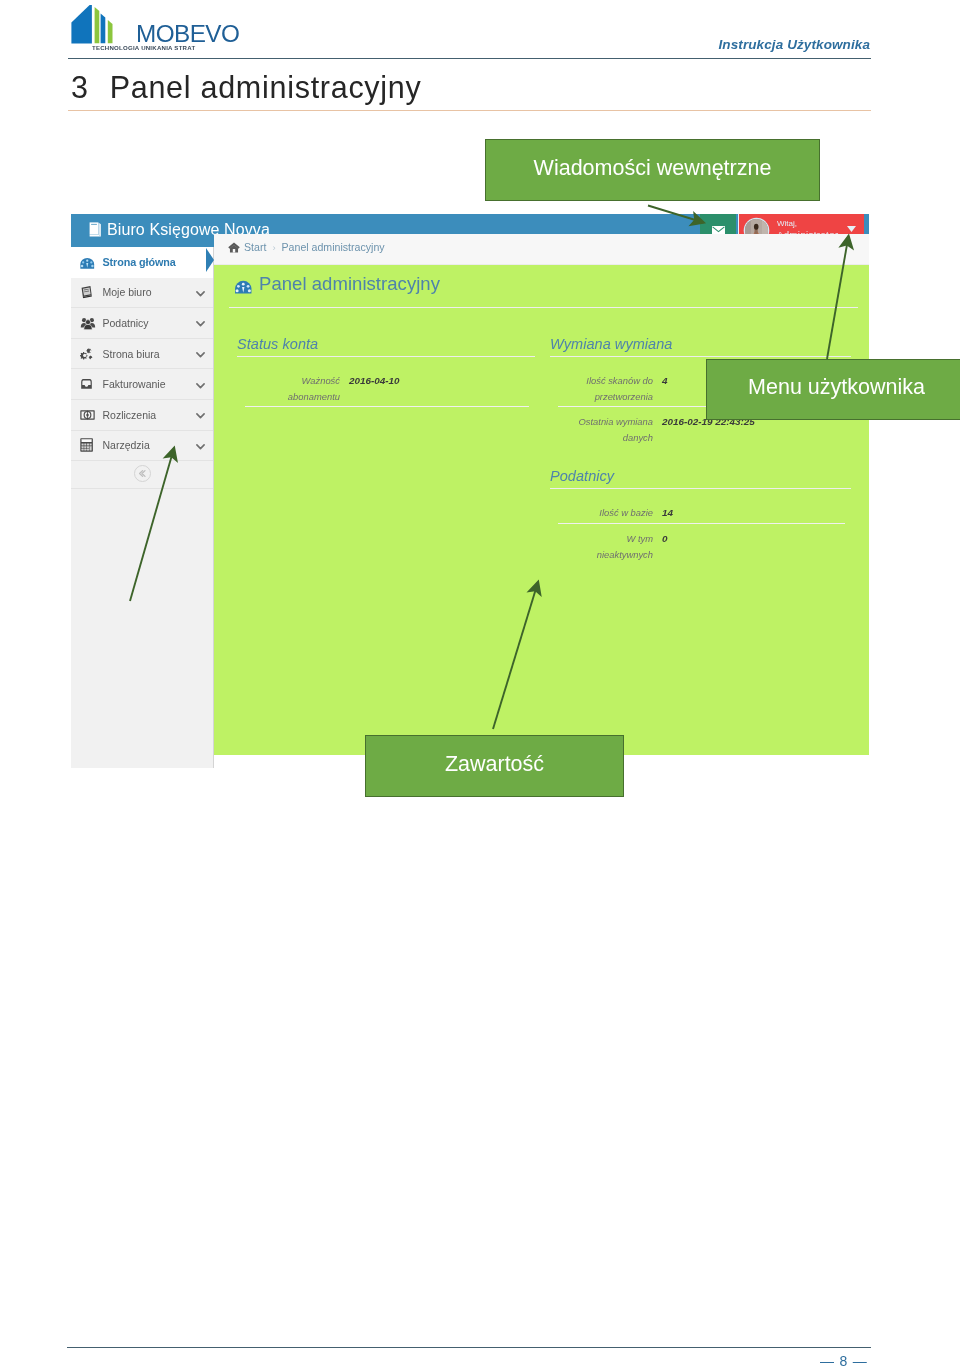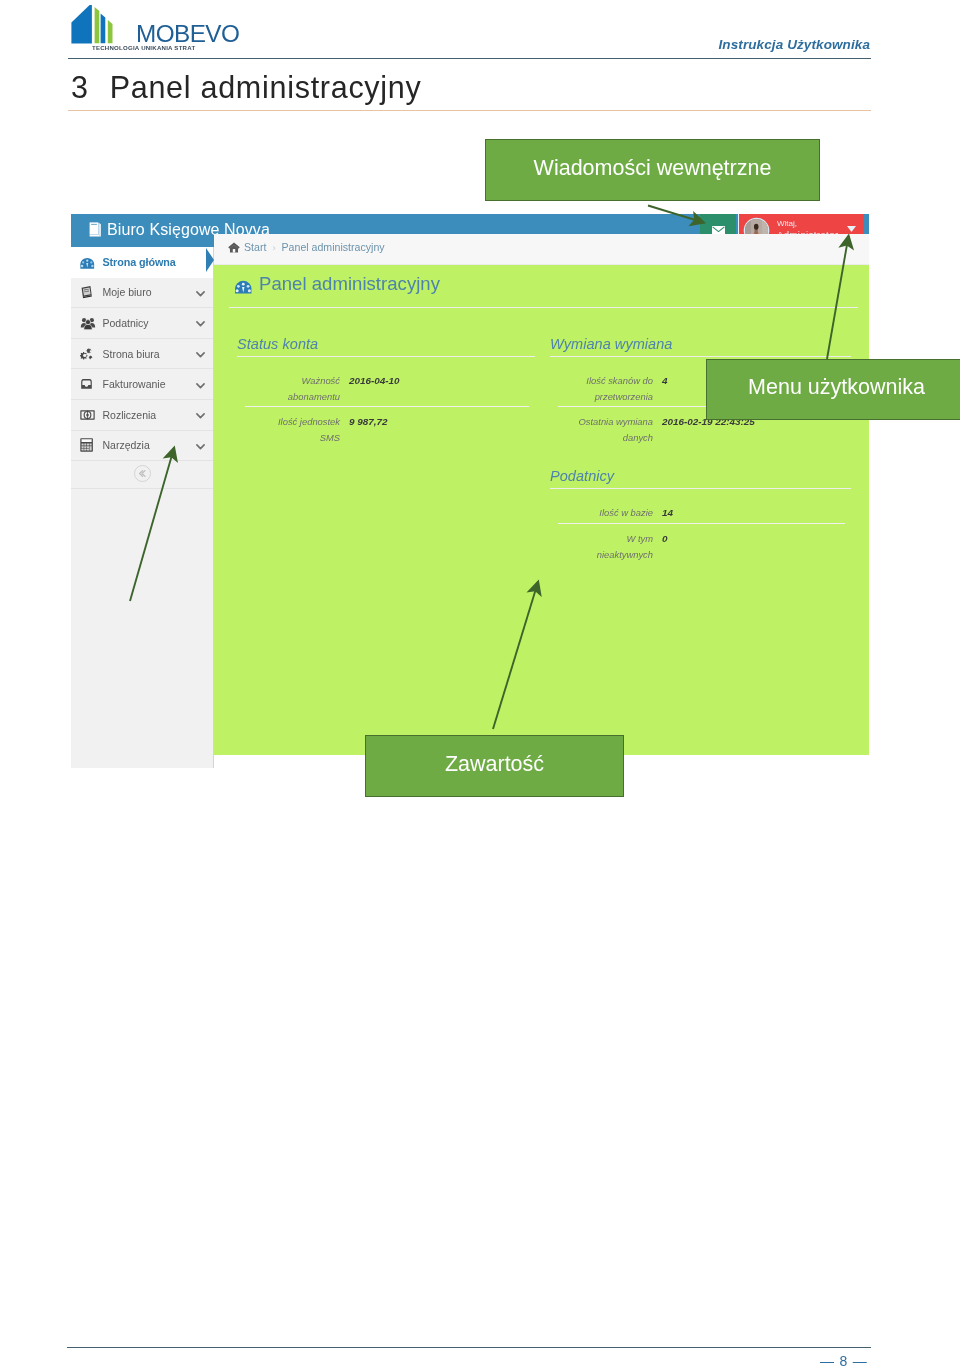--- a/index.html
+++ b/index.html
@@ -296,24 +296,20 @@
 
       <div class="panel p1">
         <h3>Status konta</h3>
         <div class="hr"></div>
         <div class="rows">
           <div class="row">
             <div class="k">Ważność abonamentu</div>
             <div class="v">2016-04-10</div>
           </div>
           <div class="rowline"></div>
-          <div class="row">
-            <div class="k">Ilość jednostek SMS</div>
-            <div class="v">9 987,72</div>
-          </div>
         </div>
       </div>
 
       <div class="panel p2">
         <h3>Wymiana wymiana</h3>
         <div class="hr"></div>
         <div class="rows">
           <div class="row">
             <div class="k">Ilość skanów do przetworzenia</div>
             <div class="v">4</div>

